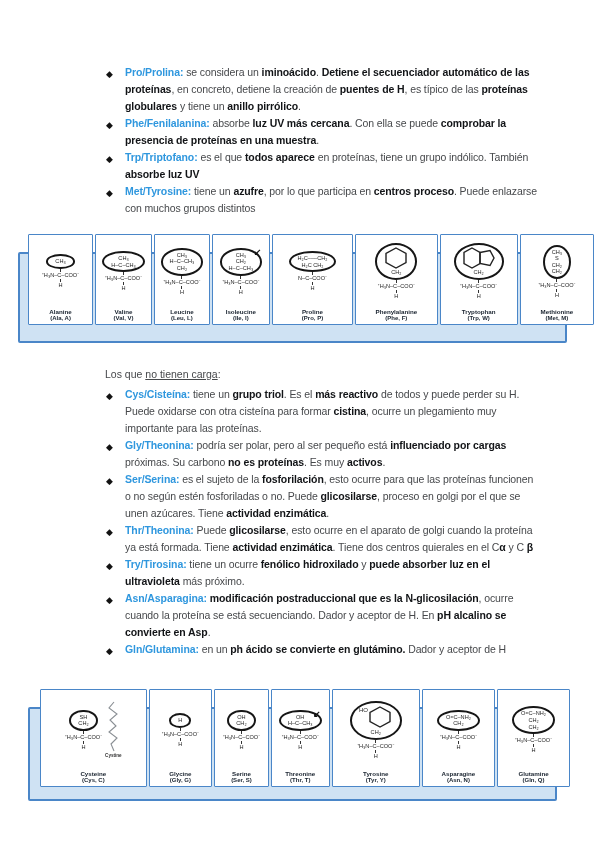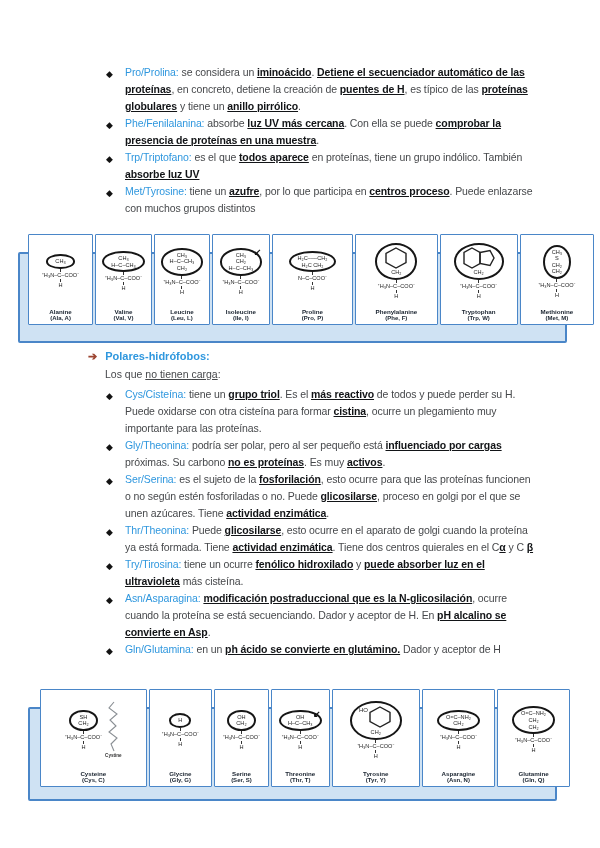--- a/index.html
+++ b/index.html
@@ -2,22 +2,22 @@
 <html><head>
 <meta charset="utf-8">
 <style>
   html,body{margin:0;padding:0;background:#e8e8e8;}
   .page{position:relative;width:600px;height:848px;background:#ffffff;overflow:hidden;
         font-family:"Liberation Sans",sans-serif;color:#46484b;}
   
   .blist{position:absolute;font-size:10.5px;line-height:17px;letter-spacing:-0.1px;}
   .bullet{position:relative;padding-left:0;}
   .diamond{position:absolute;left:-19px;top:2px;font-size:9px;color:#121212;}
-  .term{font-weight:400;color:#2f97de;}
-  .bold{font-weight:700;color:#121417;text-decoration:underline;}
+  .term{font-weight:700;color:#2f97de;}
+  .bold{font-weight:700;color:#121417;}
   
   .sec-head{position:absolute;left:88px;top:348px;font-size:11px;line-height:17px;}
   .arrow-glyph{color:#9c4531;font-weight:700;margin-right:8px;}
   .sec-title{color:#2f97de;font-weight:700;}
   .intro{position:absolute;left:105px;top:366px;font-size:10.5px;line-height:17px;}
   .u{text-decoration:underline;text-align:center;}
   
   .shadow-box{position:absolute;background:#cfe2f3;border:2px solid #4a86c8;border-radius:2px;}
   .strip{position:absolute;display:flex;gap:2px;}
   .cell{background:#ffffff;border:1.6px solid #4a86c8;border-radius:1px;
@@ -167,33 +167,30 @@
           <div class="bar"></div>
           <div class="backbone">⁺H₃N–C–COO⁻</div>
           <div class="bar"></div>
           <div class="hatom">H</div>
         </div>
         <div class="cname">Methionine</div>
         <div class="ccode">(Met, M)</div>
       </div>
     </div>
 
-  <div class="sec-head">
-    <span class="arrow-glyph">➔</span><span class="sec-title">Polares-hidrófobos:</span>
-  </div>
   <div class="intro">
     <span>Los que </span><span class="u">no tienen carga</span><span>:</span>
   </div>
 
   <div id="list2" class="blist" style="left:125px;top:386px;width:412px;">
       <div class="bullet"><span class="diamond">◆</span><span class="term">Cys/Cisteína:</span><span> tiene un </span><span class="bold">grupo triol</span><span>. Es el </span><span class="bold">más reactivo</span><span> de todos y puede perder su H. Puede oxidarse con otra cisteína para formar </span><span class="bold">cistina</span><span>, ocurre un plegamiento muy importante para las proteínas.</span></div>
       <div class="bullet"><span class="diamond">◆</span><span class="term">Gly/Theonina:</span><span> podría ser polar, pero al ser pequeño está </span><span class="bold">influenciado por cargas</span><span> próximas. Su carbono </span><span class="bold">no es proteínas</span><span>. Es muy </span><span class="bold">activos</span><span>.</span></div>
       <div class="bullet"><span class="diamond">◆</span><span class="term">Ser/Serina:</span><span> es el sujeto de la </span><span class="bold">fosforilación</span><span>, esto ocurre para que las proteínas funcionen o no según estén fosforiladas o no. Puede </span><span class="bold">glicosilarse</span><span>, proceso en golgi por el que se unen azúcares. Tiene </span><span class="bold">actividad enzimática</span><span>.</span></div>
       <div class="bullet"><span class="diamond">◆</span><span class="term">Thr/Theonina:</span><span> Puede </span><span class="bold">glicosilarse</span><span>, esto ocurre en el aparato de golgi cuando la proteína ya está formada. Tiene </span><span class="bold">actividad enzimática</span><span>.  Tiene dos centros quierales en el C</span><span class="bold">α</span><span> y C </span><span class="bold">β</span></div>
-      <div class="bullet"><span class="diamond">◆</span><span class="term">Try/Tirosina:</span><span> tiene un ocurre </span><span class="bold">fenólico hidroxilado</span><span> y </span><span class="bold">puede absorber luz en el ultravioleta</span><span> más cisteína.</span></div>
+      <div class="bullet"><span class="diamond">◆</span><span class="term">Try/Tirosina:</span><span> tiene un ocurre </span><span class="bold">fenólico hidroxilado</span><span> y </span><span class="bold">puede absorber luz en el ultravioleta</span><span> más próximo.</span></div>
       <div class="bullet"><span class="diamond">◆</span><span class="term">Asn/Asparagina:</span><span> </span><span class="bold">modificación postraduccional que es la N-glicosilación</span><span>, ocurre cuando la proteína se está secuenciando. Dador y aceptor de H. En </span><span class="bold">pH alcalino se convierte en Asp</span><span>.</span></div>
       <div class="bullet"><span class="diamond">◆</span><span class="term">Gln/Glutamina:</span><span> en un </span><span class="bold">ph ácido se convierte en glutámino.</span><span> Dador y aceptor de H</span></div>
     </div>
 
   <div class="shadow-box" style="left:28px;top:707px;width:525px;height:90px;"></div>
   <div id="strip2" class="strip" style="left:40px;top:689px;width:530px;height:98px;">
       <div class="cell" style="flex: 107 1 0px;">
         <div class="structrow">
           <div class="struct">
             <div class="ellipse">

